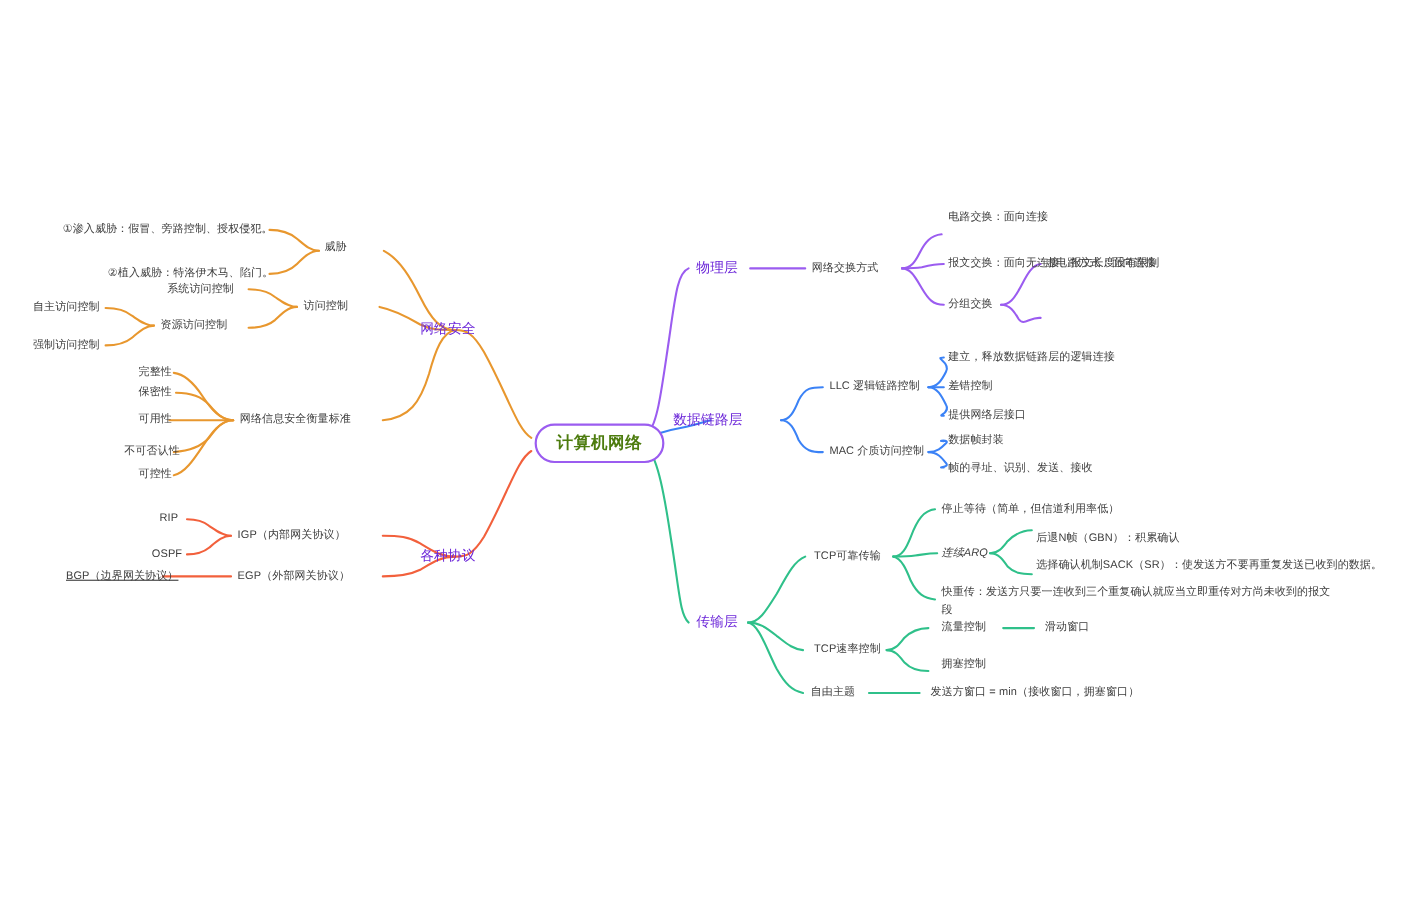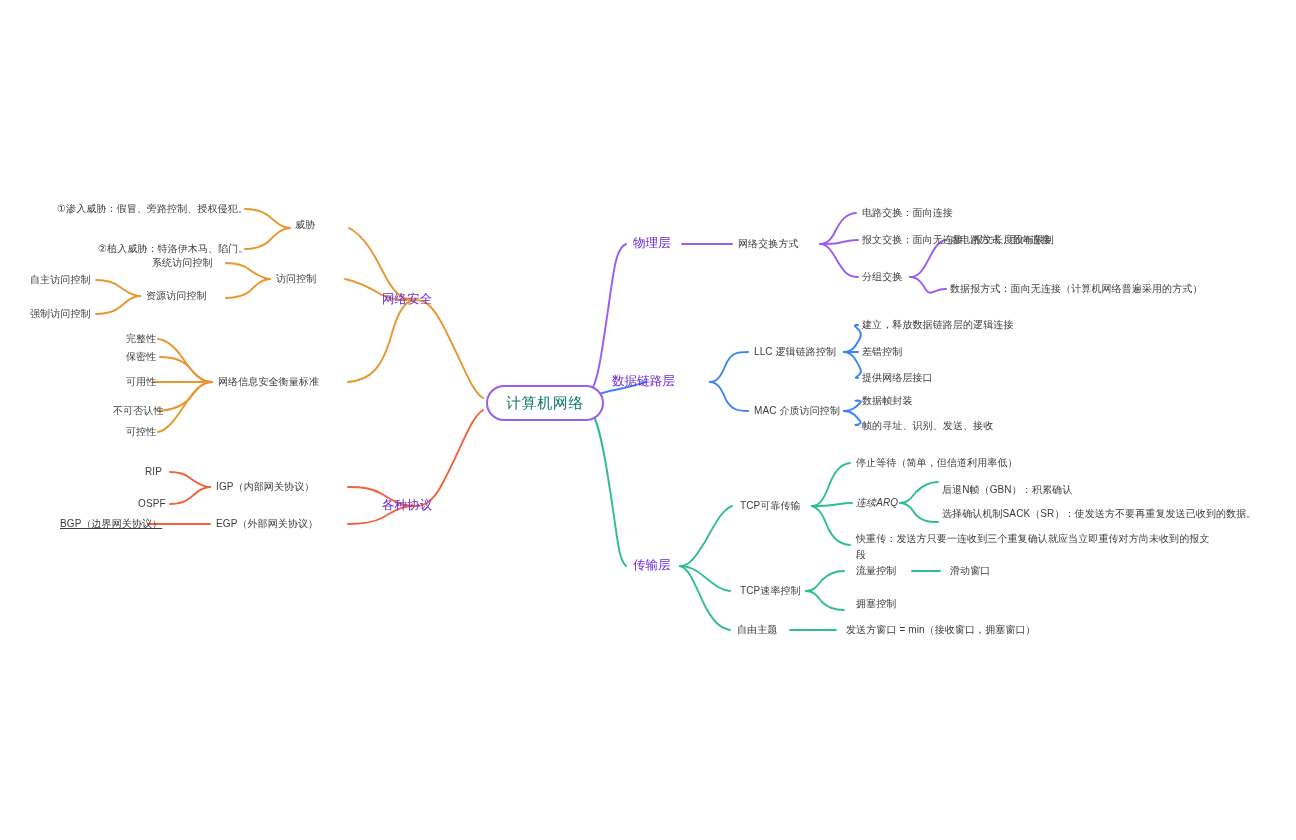--- a/index.html
+++ b/index.html
@@ -32,22 +32,22 @@
     line-height: 16px;
     color: #3c3c3c;
     white-space: pre;
     letter-spacing: 0.1px;
   }
   .node.wrapped {
     white-space: pre-wrap;
   }
   .node.center {
     font-size: 15px;
-    font-weight: normal;
-    color: #0f766e;
+    font-weight: bold;
+    color: #4d7c0f;
     letter-spacing: 0.6px;
     border: 2px solid #9b5cf0;
     border-radius: 22px;
     padding: 8px 18px;
     background: #ffffff;
     white-space: nowrap;
   }
   .node.l1 {
     font-size: 12.5px;
     color: #6d28d9;
@@ -168,26 +168,25 @@
   <div class="node" style="left:216px; top:479px;">IGP（内部网关协议）</div>
   <div class="node" style="left:145px; top:464px;">RIP</div>
   <div class="node" style="left:138px; top:496px;">OSPF</div>
 
   <div class="node" style="left:216px; top:516px;">EGP（外部网关协议）</div>
   <div class="node" style="left:60px; top:516px;text-decoration:underline;">BGP（边界网关协议）</div>
 
   <div class="node l1" style="left:633px; top:235px;">物理层</div>
 
   <div class="node" style="left:738px; top:236px;">网络交换方式</div>
-  <div class="node" style="left:862px; top:205px;">电路交换：面向连接</div>
+  <div class="node" style="left:862px; top:190px;">电路交换：面向连接</div>
   <div class="node" style="left:862px; top:232px;">报文交换：面向无连接、报文长度没有限制</div>
 
   <div class="node" style="left:862px; top:269px;">分组交换</div>
   <div class="node" style="left:950px; top:232px;">虚电路方式：面向连接</div>
-  <div class="node" style="left:950px; top:281px;">数据报方式：面向无连接（计算机网络普遍采用的方式）</div>
 
   <div class="node l1" style="left:612px; top:373px;">数据链路层</div>
 
   <div class="node" style="left:754px; top:344px;">LLC 逻辑链路控制</div>
   <div class="node" style="left:862px; top:317px;">建立，释放数据链路层的逻辑连接</div>
   <div class="node" style="left:862px; top:344px;">差错控制</div>
   <div class="node" style="left:862px; top:370px;">提供网络层接口</div>
 
   <div class="node" style="left:754px; top:403px;">MAC 介质访问控制</div>
   <div class="node" style="left:862px; top:393px;">数据帧封装</div>

